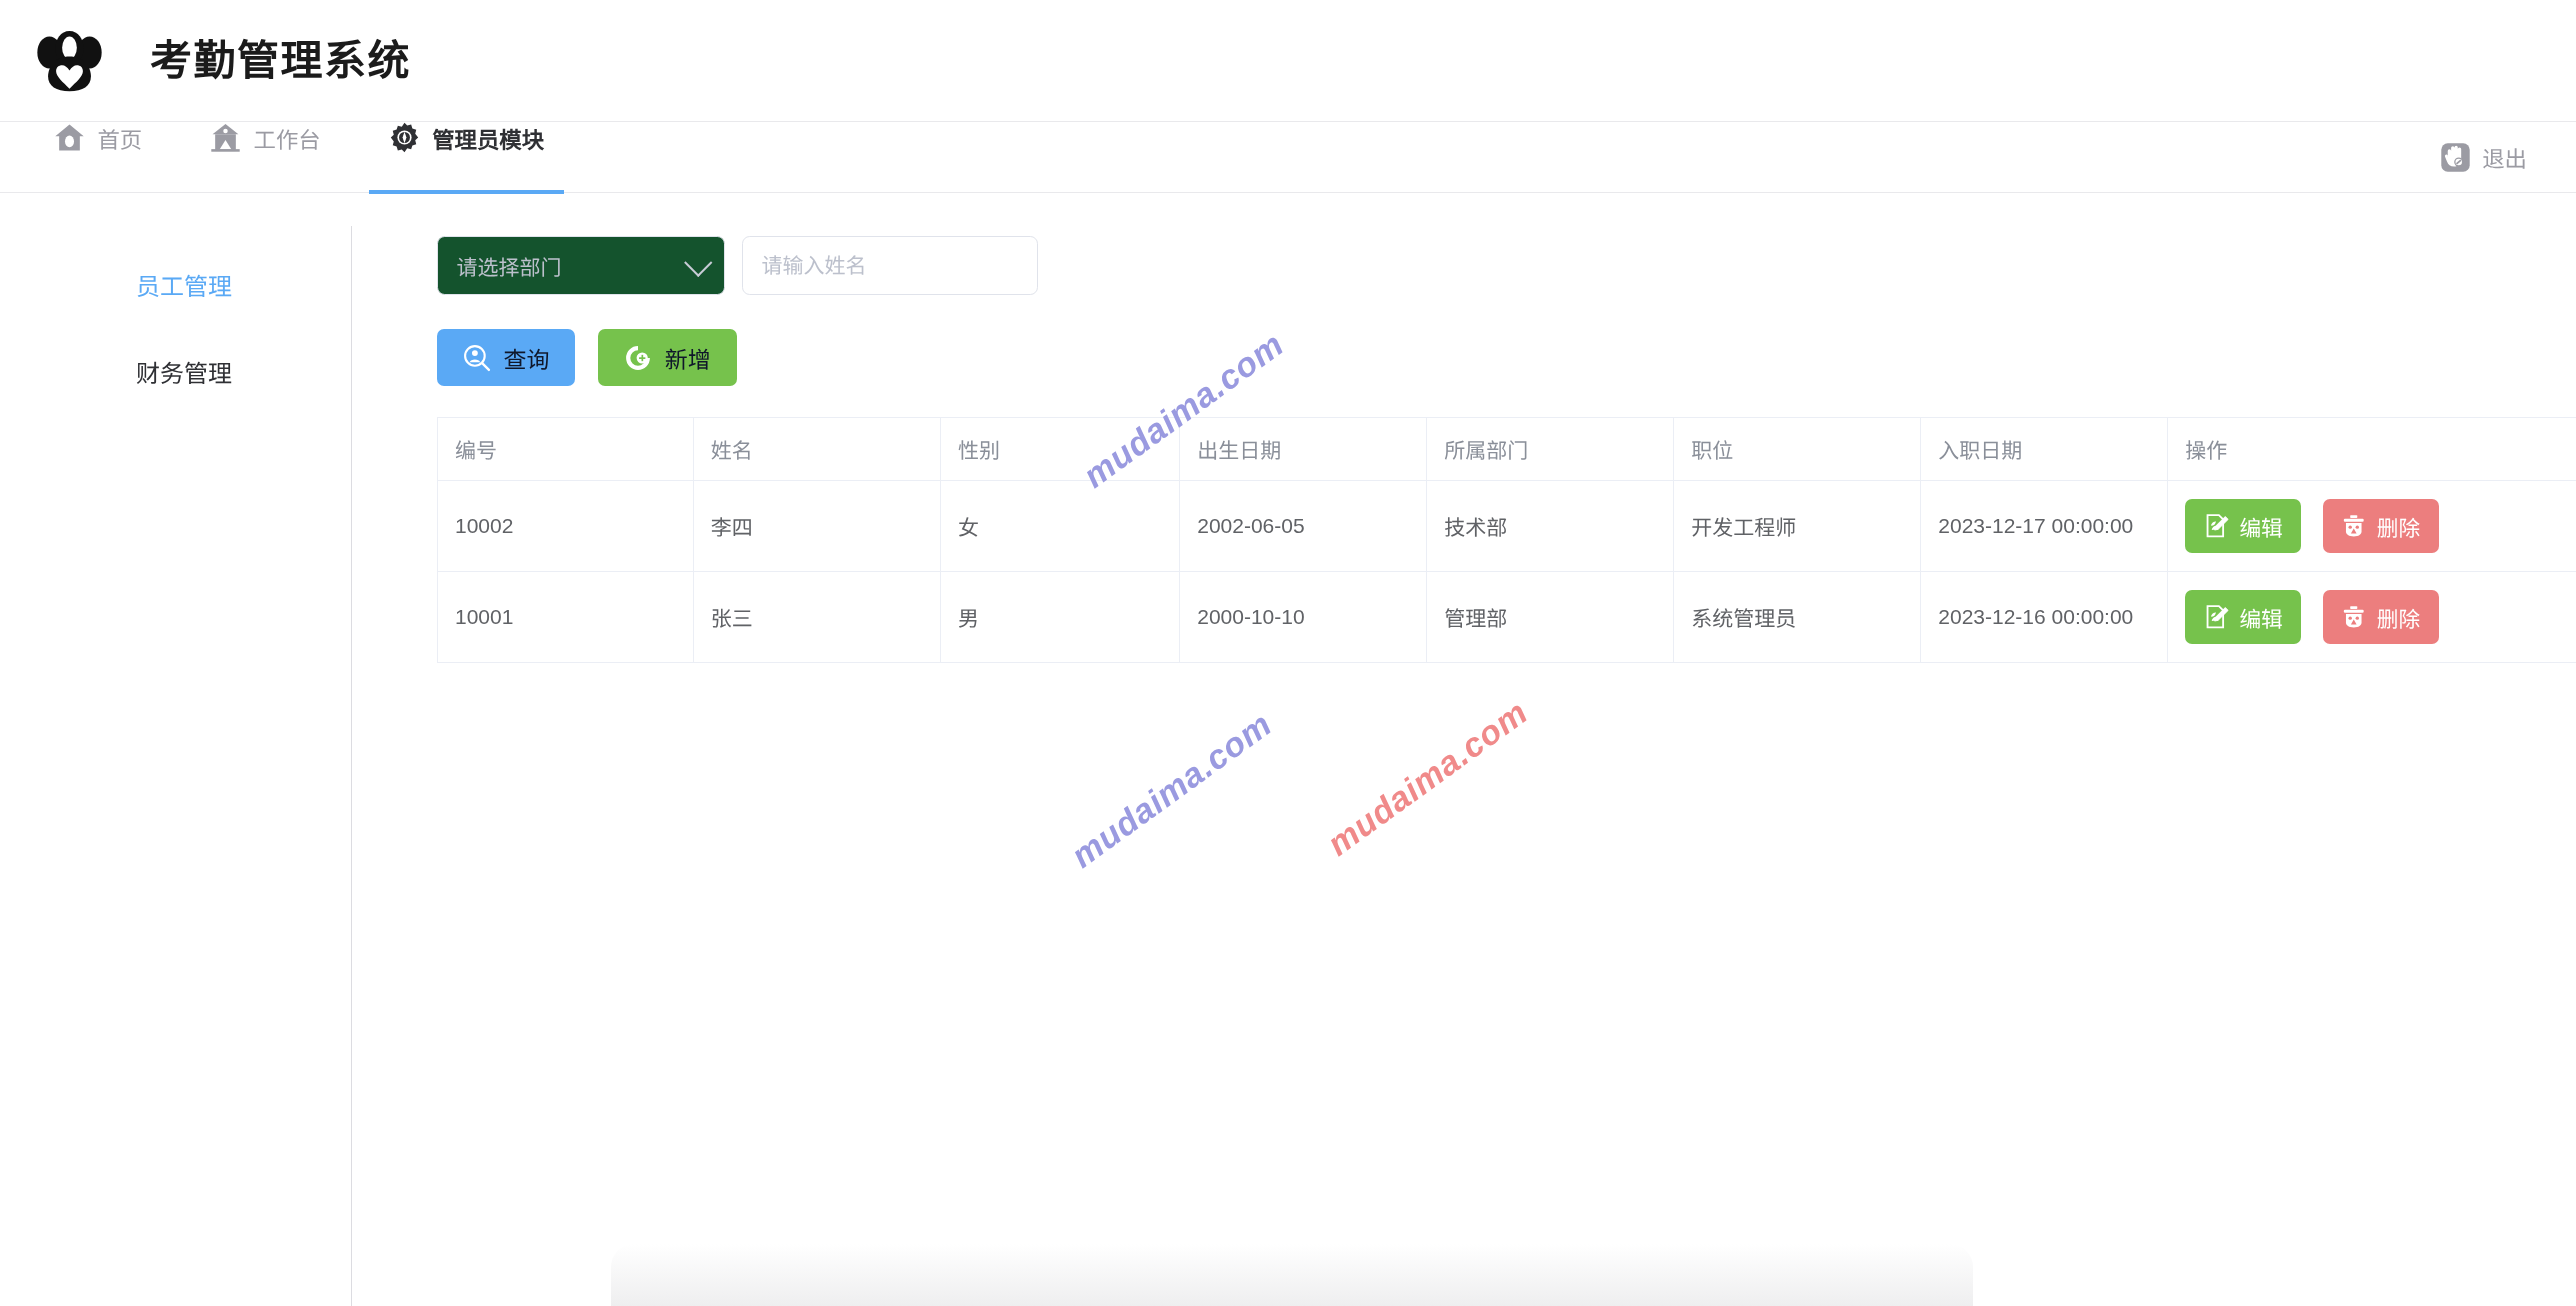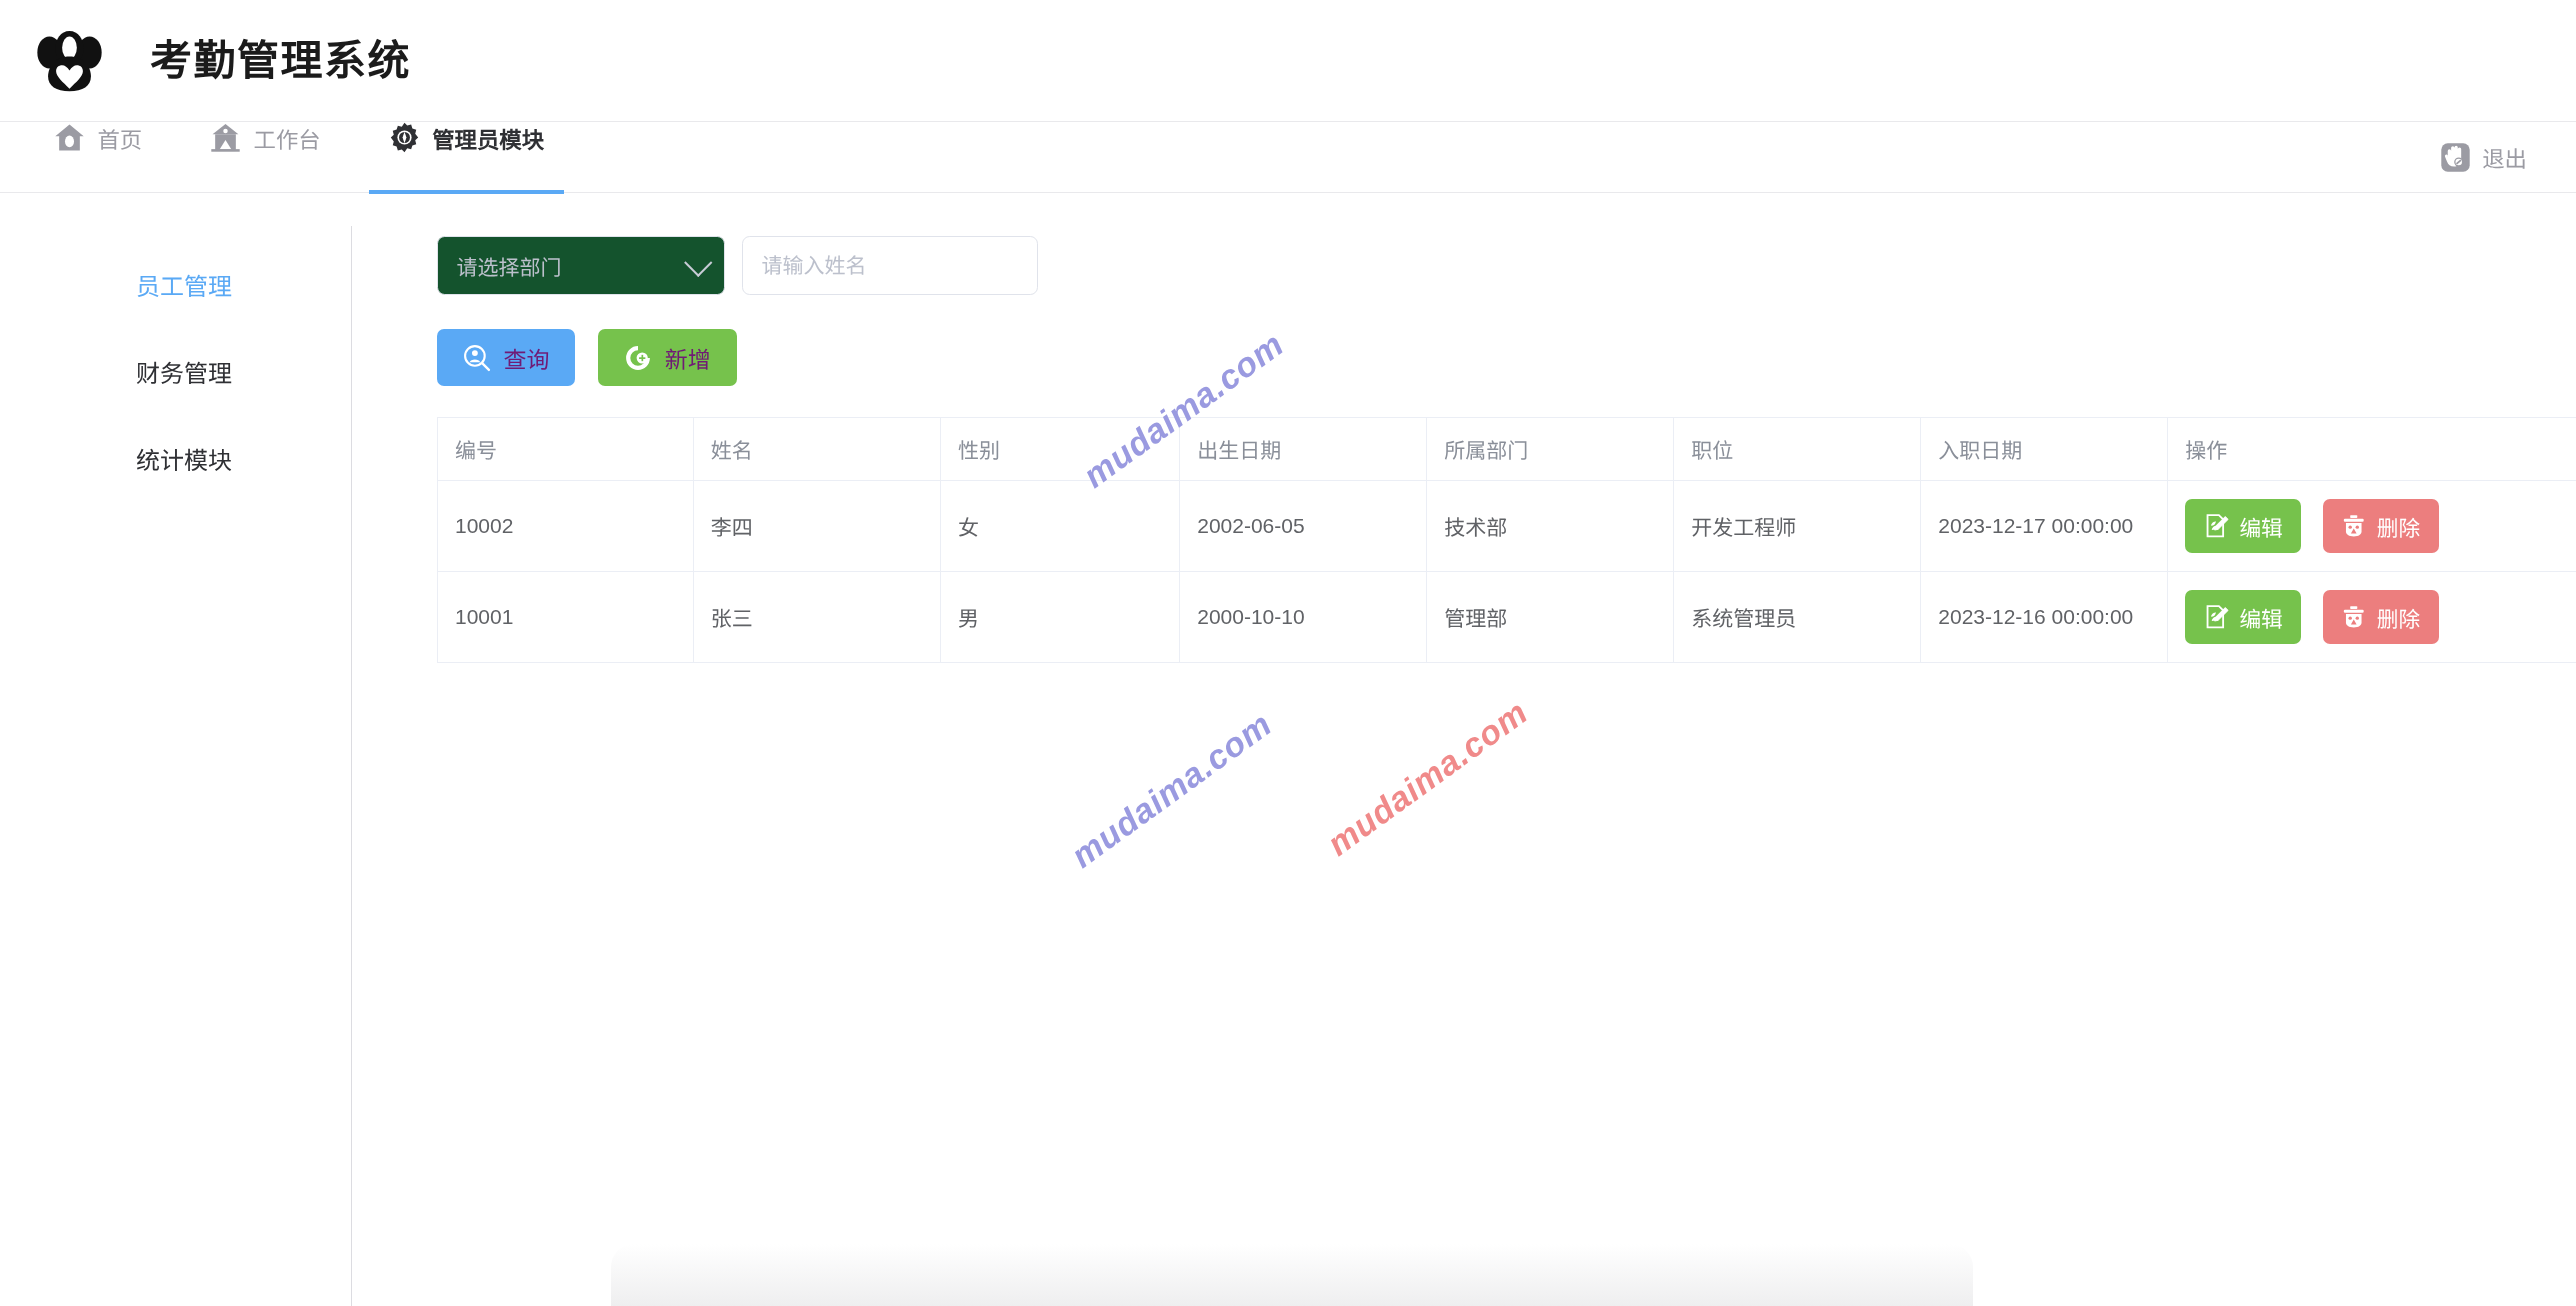--- a/index.html
+++ b/index.html
@@ -152,21 +152,21 @@
     font-family: "Liberation Sans", "DejaVu Sans", sans-serif;
   }
   .text-input::placeholder { color: #bcc0cc; }
 
   
   .btn-row { display: flex; gap: 23px; margin-top: 34px; }
   .btn {
     height: 57px;
     border: none;
     border-radius: 7px;
-    color: #701a75;
+    color: #0f172a;
     font-size: 23px;
     display: inline-flex;
     align-items: center;
     justify-content: center;
     gap: 12.4px;
     padding: 0 26px;
     cursor: pointer;
     font-family: "Liberation Sans", "DejaVu Sans", sans-serif;
     white-space: nowrap;
   }
@@ -318,23 +318,20 @@
   </div>
 
   <div class="body-wrap">
 
     <div class="sidebar">
       <div class="side-item active">
         <span>员工管理</span>
       </div>
       <div class="side-item">
         <span>财务管理</span>
-      </div>
-      <div class="side-item">
-        <span>统计模块</span>
       </div>
     </div>
 
     <div class="content">
 
       <div class="filter-row">
         <div class="select-box">
           <span class="sel-text">请选择部门</span>
           <span class="chev"></span>
         </div>

